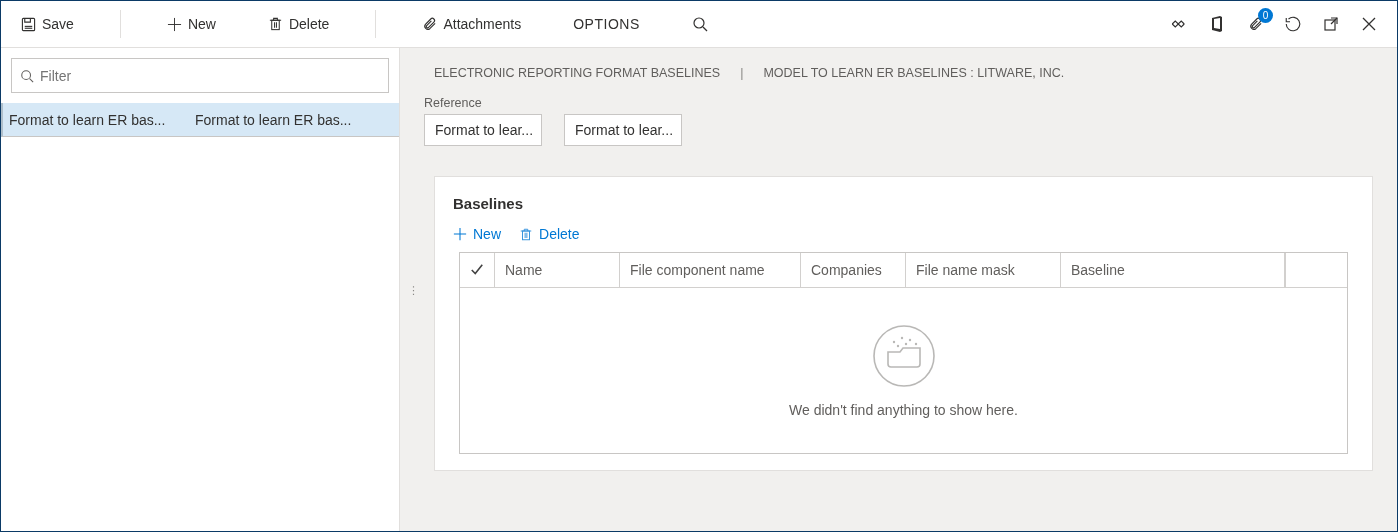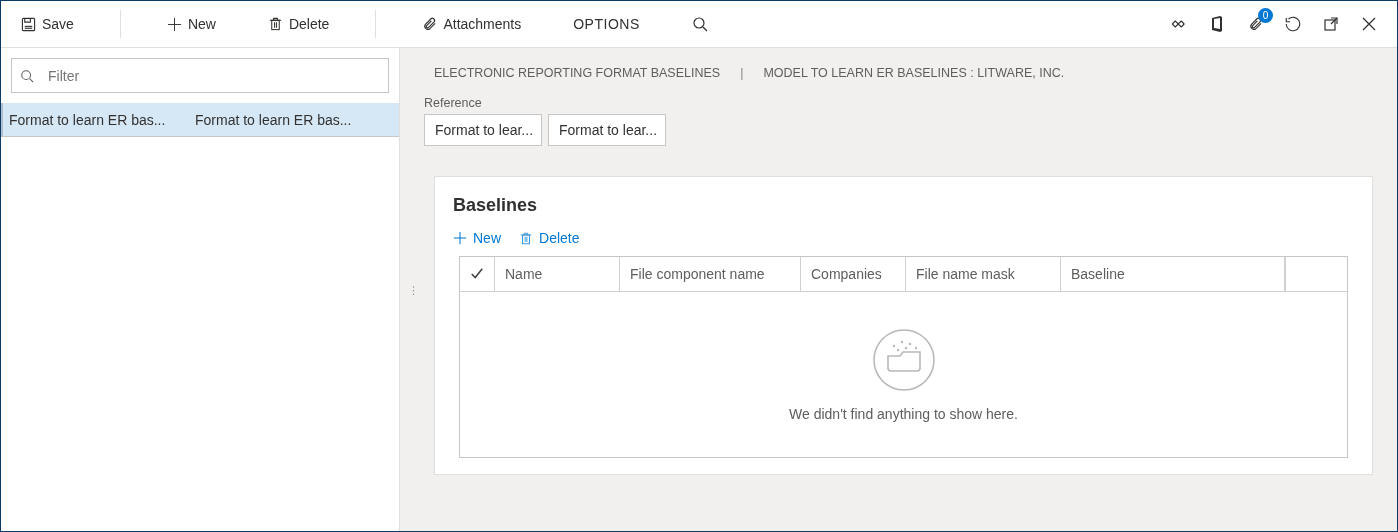--- a/index.html
+++ b/index.html
@@ -12,40 +12,40 @@
   .options { letter-spacing:0.5px; }
   .spacer { flex:1; }
   .right-icons { display:flex; align-items:center; gap:18px; padding-right:8px; }
   .ri { width:20px; height:20px; display:flex; align-items:center; justify-content:center; cursor:pointer; position:relative; color:#323130; }
   .badge { position:absolute; top:-6px; right:-8px; background:#0078d4; color:#fff; font-size:10px; width:15px; height:15px; border-radius:50%; display:flex; align-items:center; justify-content:center; }
 
   .workspace { display:flex; height:calc(100% - 47px); }
 
   .left-pane { width:399px; border-right:1px solid #e1dfdd; background:#fff; display:flex; flex-direction:column; }
   .filter-wrap { padding:10px; }
-  .filter { display:flex; align-items:center; gap:12px; height:35px; border:1px solid #c8c6c4; padding:0 8px; color:#605e5c; }
+  .filter { display:flex; align-items:center; gap:4px; height:35px; border:1px solid #c8c6c4; padding:0 8px; color:#605e5c; }
   .filter input { border:none; outline:none; font-size:14px; flex:1; }
   .list-row { display:flex; align-items:center; height:34px; background:#d6e8f6; border-bottom:1px solid #c8c6c4; padding:0 6px; cursor:pointer; border-left:2px solid #b0c0cc; }
   .cell { white-space:nowrap; overflow:hidden; text-overflow:ellipsis; }
   .cell1 { width:186px; padding-right:6px; }
   .cell2 { flex:1; }
 
   .right-pane { flex:1; background:#f1f0ee; position:relative; display:flex; flex-direction:column; padding:0 0 20px 0; overflow:hidden; }
   .divider-handle { position:absolute; left:8px; top:50%; transform:translateY(-50%); color:#8a8886; font-size:11px; letter-spacing:-2px; }
 
   .crumbs { display:flex; align-items:center; gap:20px; padding:18px 0 10px 34px; font-size:12.5px; color:#605e5c; }
   .crumb-sep { color:#8a8886; }
 
   .ref-label { padding:6px 0 4px 24px; font-size:12.5px; color:#605e5c; }
-  .ref-row { display:flex; gap:6px; padding:0 0 0 24px; }
+  .ref-row { display:flex; gap:22px; padding:0 0 0 24px; }
   .ref-box { height:32px; padding:0 10px; display:flex; align-items:center; border:1px solid #c8c6c4; background:#fff;
              width:118px; overflow:hidden; text-overflow:ellipsis; white-space:nowrap; }
 
   .card { margin:30px 24px 0 34px; background:#fff; border:1px solid #e1dfdd; padding-bottom:16px; }
-  .card-title { padding:18px 18px 8px 18px; font-weight:600; font-size:18px; }
+  .card-title { padding:18px 18px 8px 18px; font-weight:600; font-size:15px; }
   .card-actions { display:flex; align-items:center; gap:18px; padding:6px 18px 10px 18px; }
   .link-btn { display:flex; align-items:center; gap:6px; color:#0078d4; cursor:pointer; }
   .link-btn.idle svg { opacity:.8; }
 
   .tbl-wrap { padding:0 24px; }
   .tbl { border:1px solid #c8c6c4; overflow:hidden; }
   .thead { display:flex; height:35px; border-bottom:1px solid #d2d0ce; color:#605e5c; }
   .th { display:flex; align-items:center; padding:0 10px; border-right:1px solid #d2d0ce; }
   .th:last-child { border-right:none; }
   .th.check { width:35px; justify-content:center; color:#424242;}

